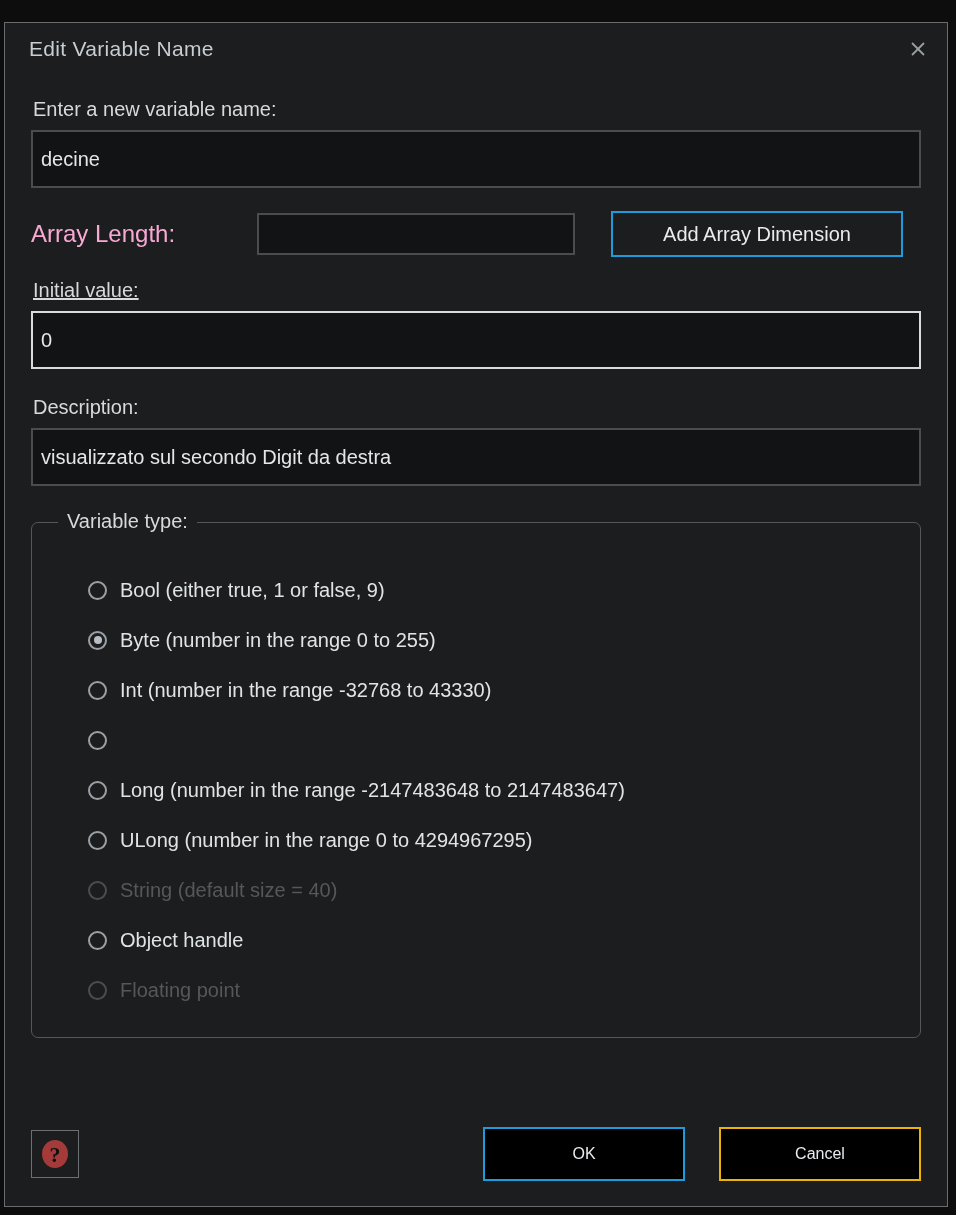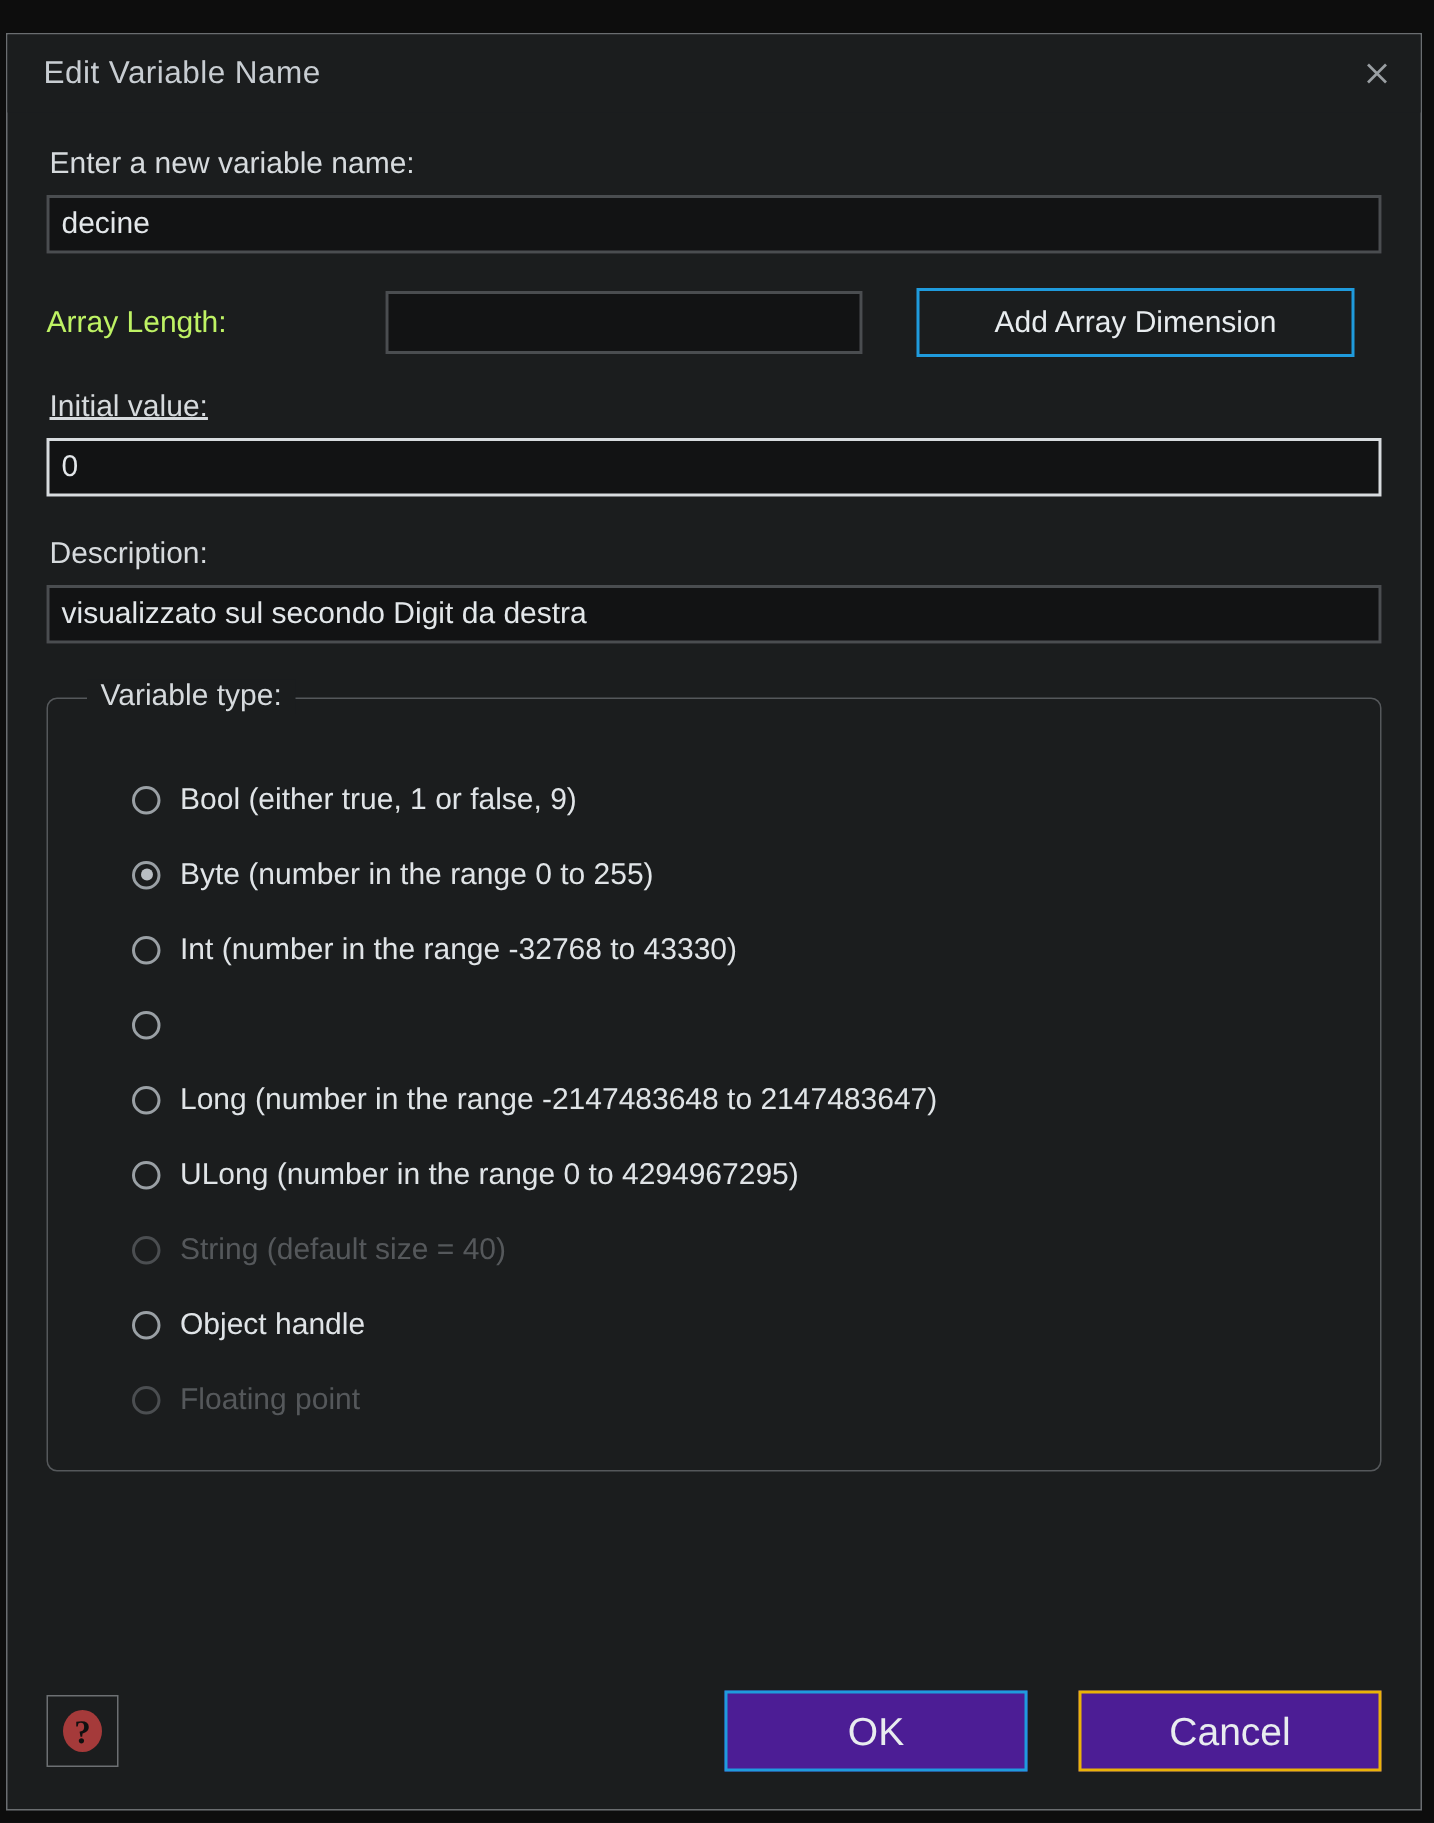--- a/index.html
+++ b/index.html
@@ -63,21 +63,21 @@
 
   .field-label {
     font-size: 20px;
     color: #d6dadd;
     margin: 0 0 9px 2px;
     line-height: 24px;
   }
 
   .text-input {
     box-sizing: border-box;
-    height: 39px;
+    height: 58px;
     background: #121314;
     border: 2px solid #4a4d50;
     color: #e3e7ea;
     font-family: "Liberation Sans", sans-serif;
     font-size: 20px;
     padding: 0 8px;
     width: 100%;
     outline: none;
     display: flex;
     align-items: center;
@@ -87,22 +87,22 @@
   }
 
   
   #array-row {
     display: flex;
     align-items: center;
     margin-top: 22px;
     height: 48px;
   }
   #array-length-label {
-    font-size: 20px;
-    color: #bef264;
+    font-size: 24px;
+    color: #f9a8d4;
     width: 226px;
     flex: none;
   }
   #array-length-input {
     width: 318px;
     flex: none;
     height: 42px;
   }
   #add-array-dim-btn {
     margin-left: 36px;
@@ -198,25 +198,25 @@
     display: flex;
     align-items: center;
     justify-content: center;
     cursor: pointer;
   }
   #footer-spacer { flex: 1; }
 
   .dlg-btn {
     height: 54px;
     width: 202px;
-    background: #4c1d95;
+    background: #000000;
     border: 2px solid #eab308;
     color: #e8ecef;
     font-family: "Liberation Sans", sans-serif;
-    font-size: 26px;
+    font-size: 16px;
     display: flex;
     align-items: center;
     justify-content: center;
     cursor: pointer;
     box-sizing: border-box;
   }
   #ok-btn {
     border-color: #1f9bdd;
     margin-right: 34px;
   }

